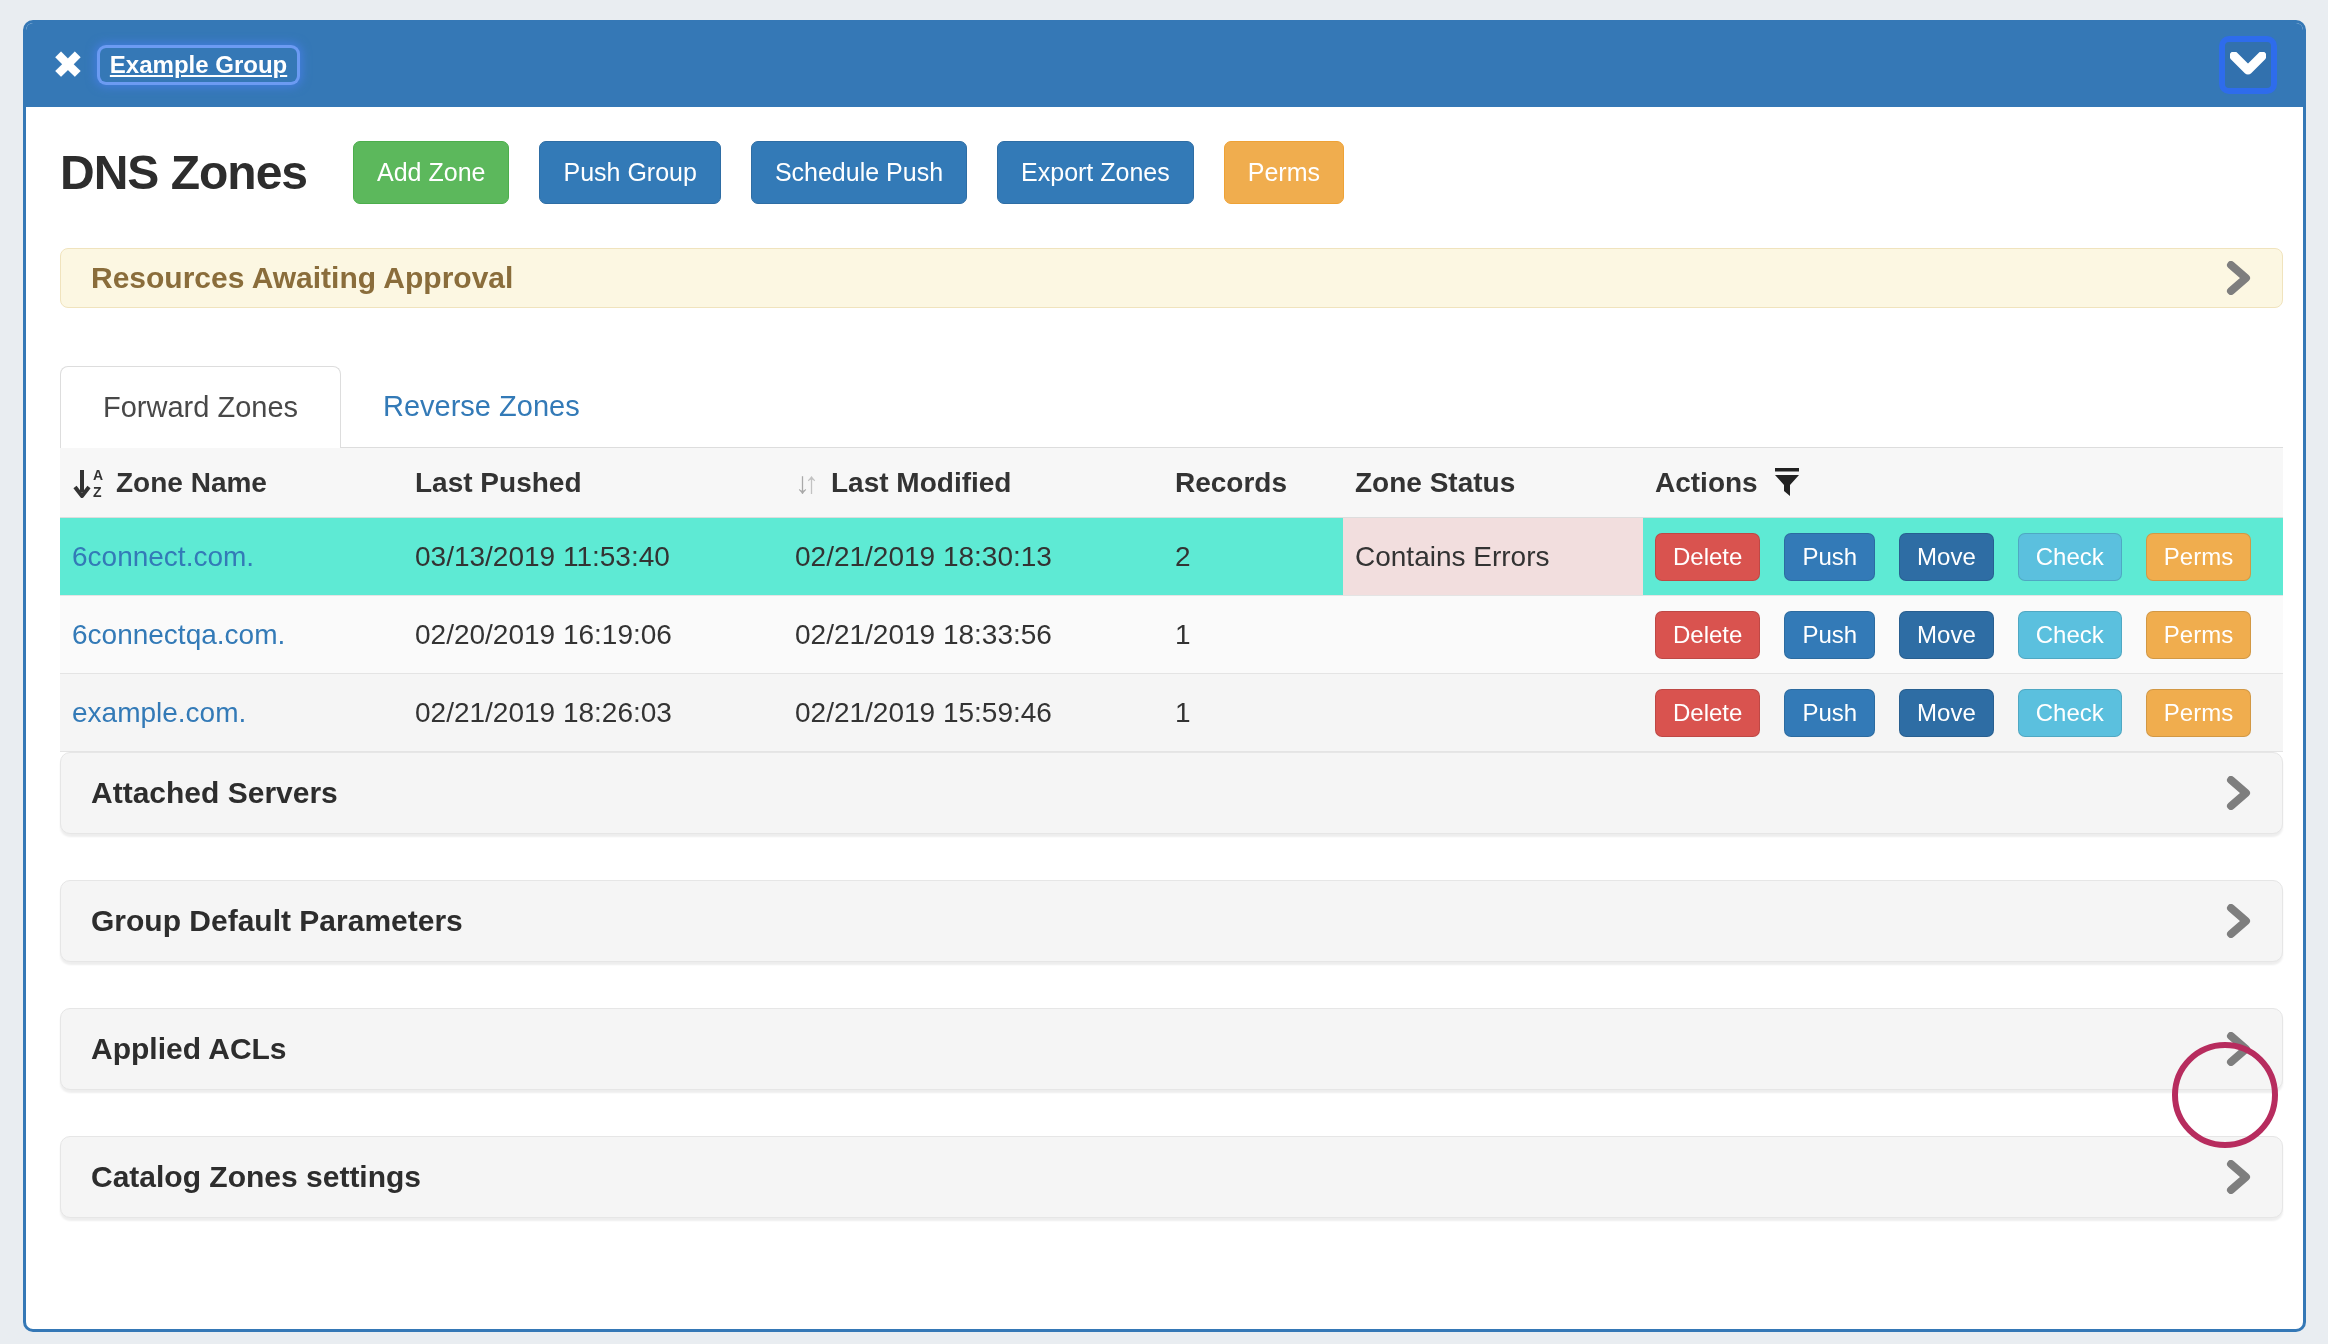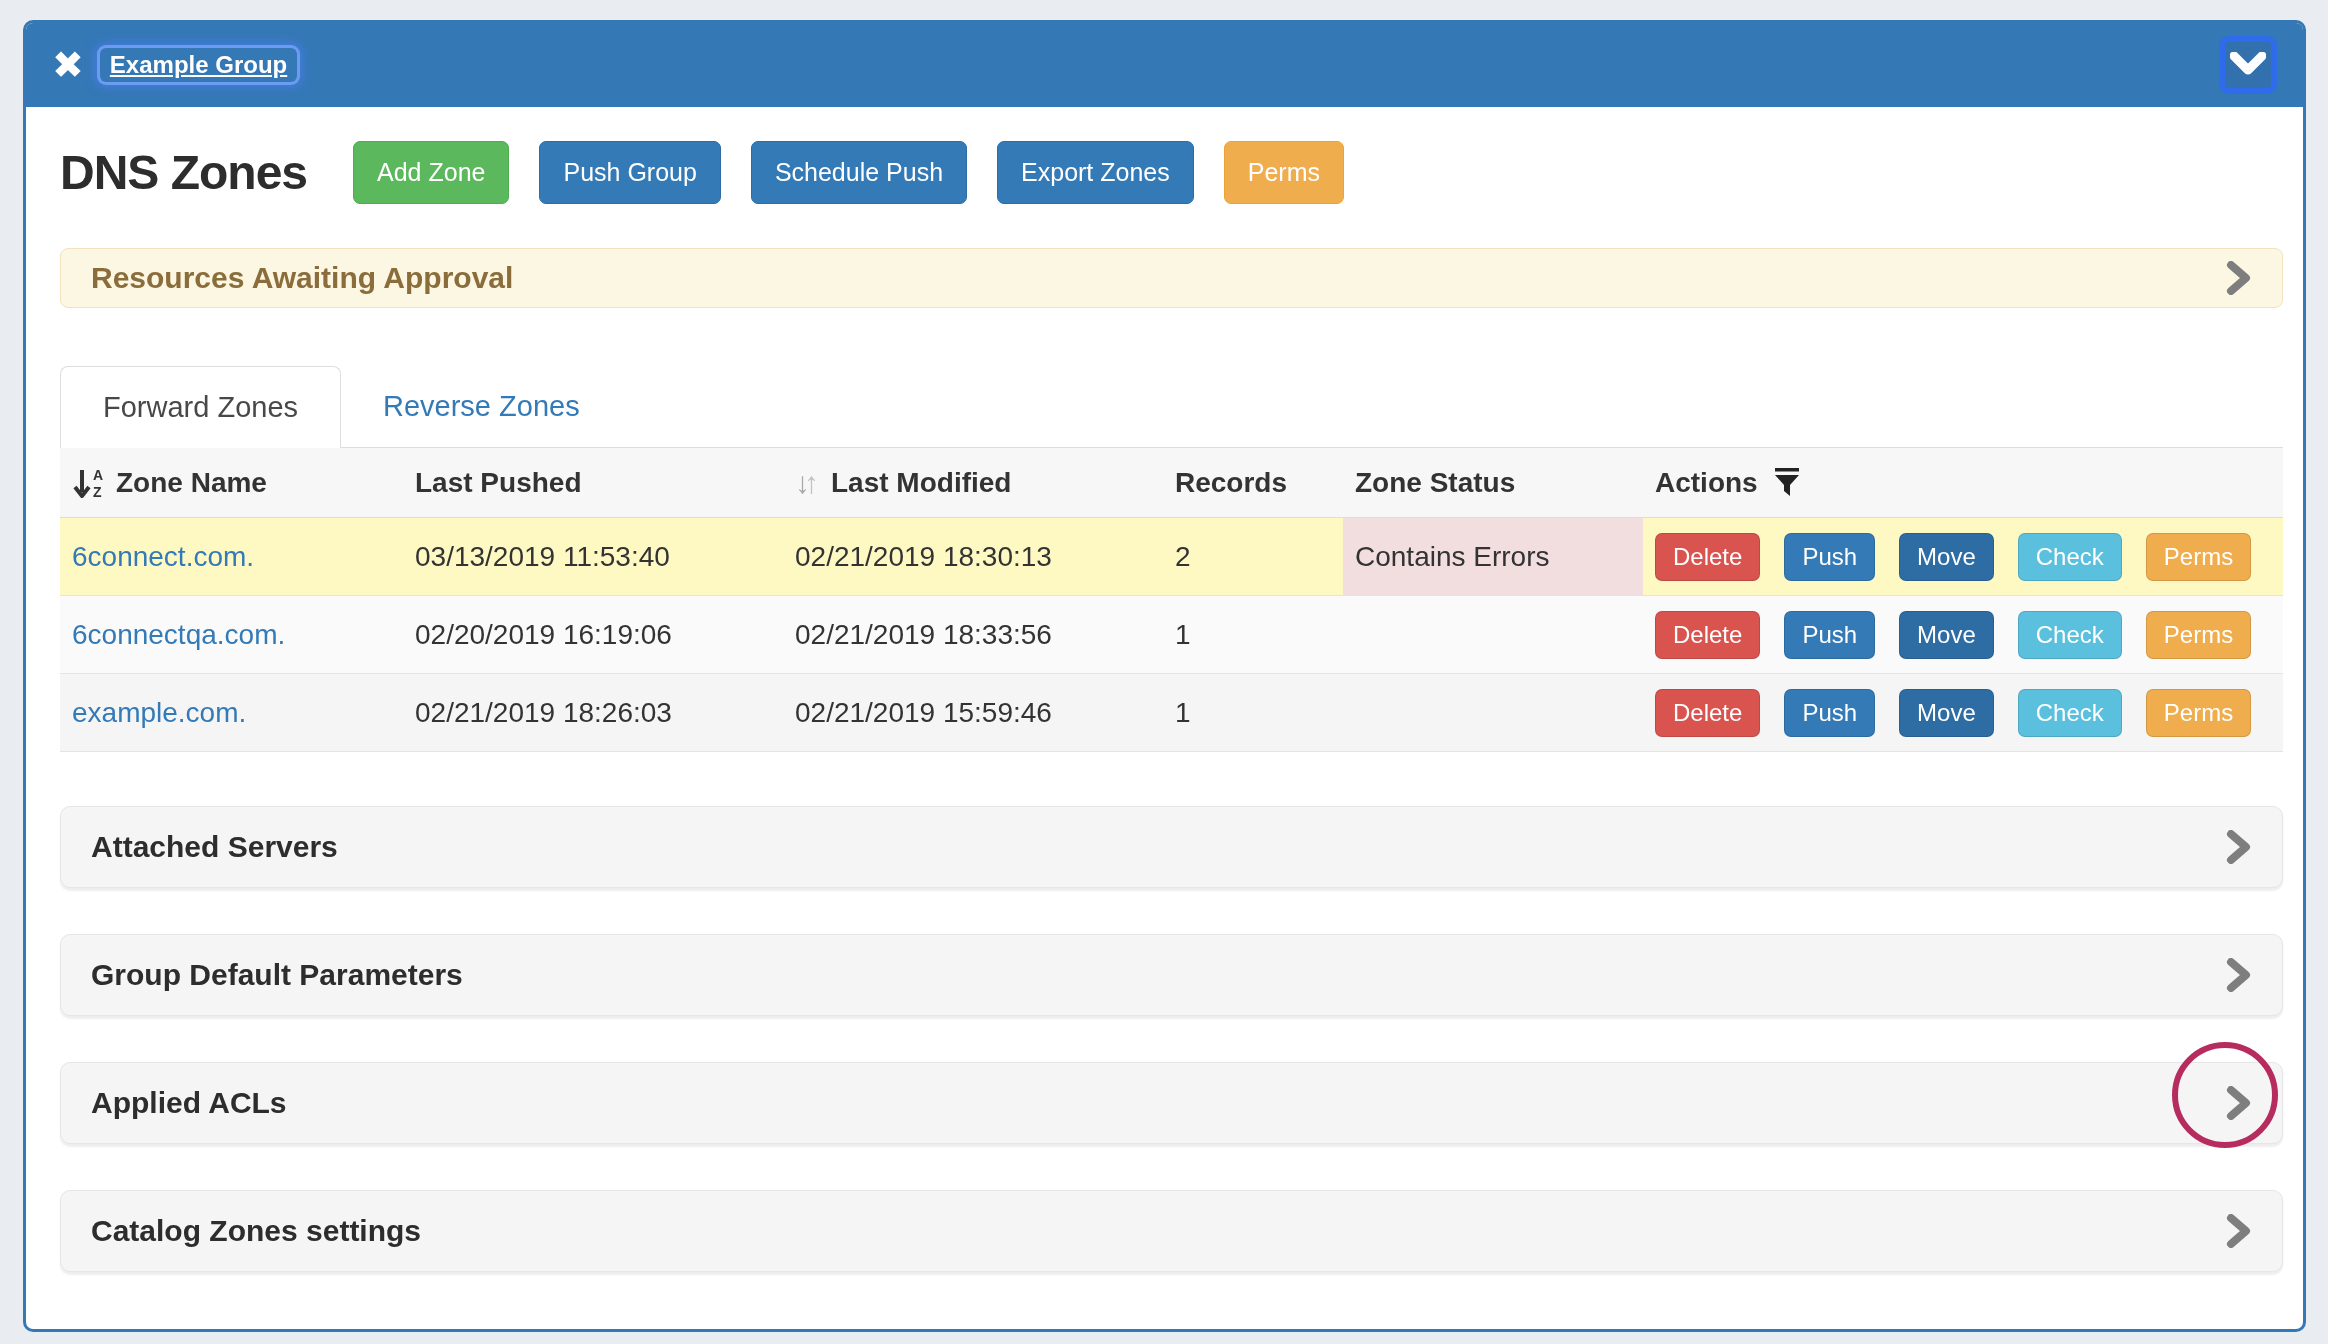--- a/index.html
+++ b/index.html
@@ -100,21 +100,21 @@
   .thead {
     background:#f7f7f7; border-bottom:1px solid #ddd;
     font-weight:bold; font-size:28px; color:#333;
     height:70px;
   }
   .th { display:flex; align-items:center; gap:8px; padding-left:12px; }
   .trow {
     font-size:28px; height:78px;
     border-bottom:1px solid #e4e4e4;
   }
-  .trow.r1 { background:#fef9c3; }
+  .trow.r1 { background:#5eead4; }
   .trow.r2 { background:#fafafa; }
   .trow.r3 { background:#f5f5f5; }
   .td { display:flex; align-items:center; padding-left:12px; }
   .zone-link { color:#337ab7; cursor:pointer; }
   .status-error { background:#f2dede; }
   .actions-cell { display:flex; align-items:center; gap:24px; padding-left:12px; }
   .btn-sm {
     font-size:24px; padding:9px 17px; border-radius:7px;
     margin:0; cursor:pointer; color:#fff;
     border:1px solid rgba(0,0,0,.12);
@@ -123,21 +123,21 @@
   .updown .up { color:#c2c2c2; }
   
   .panel {
     height:82px; background:#f5f5f5;
     border:1px solid #e6e6e6; border-radius:10px;
     box-shadow:0 3px 2px rgba(0,0,0,.07);
     display:flex; align-items:center; padding:0 30px;
     cursor:pointer;
   }
   .panel-label { font-size:30px; font-weight:bold; color:#2d2d2d; }
-  .p1 { margin-top:54px; }
+  .p1 { }
   .p2 { margin-top:46px; }
   .p3 { margin-top:46px; }
   .p4 { margin-top:46px; }
   
   .annotation-circle {
     position:absolute; left:2172px; top:1042px;
     width:106px; height:106px;
     border:6px solid #b72c5e; border-radius:50%;
     z-index:20; pointer-events:none;
   }

